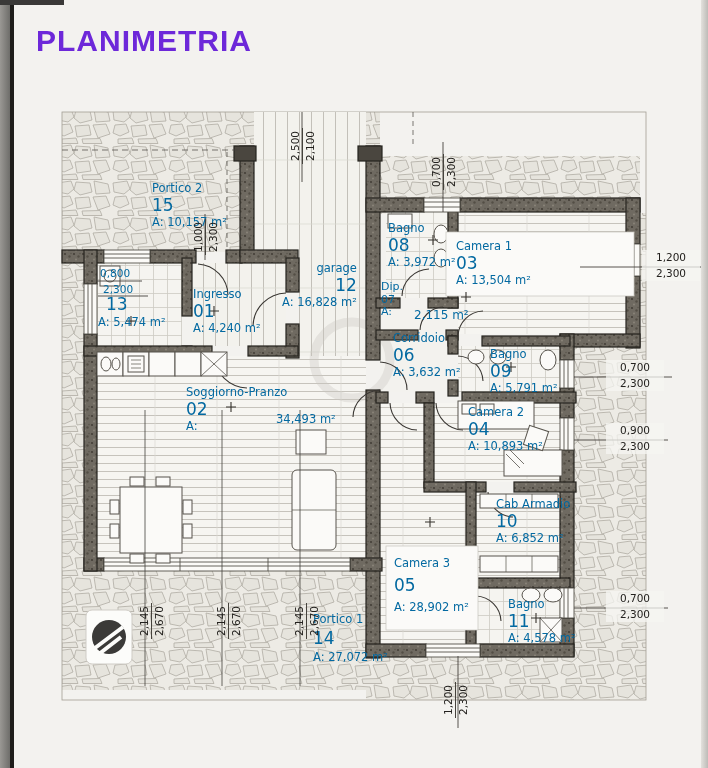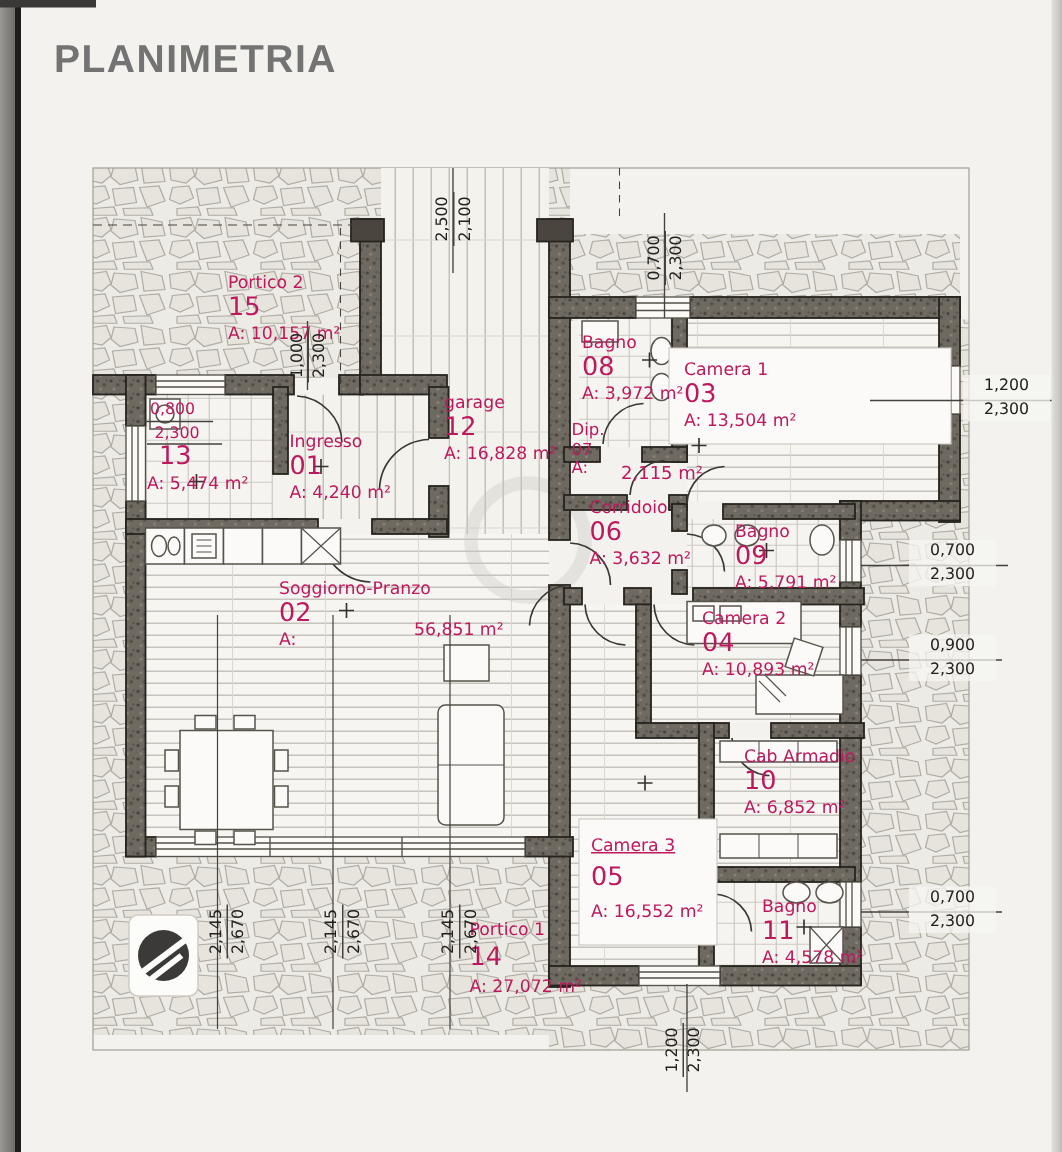--- a/index.html
+++ b/index.html
@@ -7,25 +7,25 @@
     width:708px;height:768px;position:relative;overflow:hidden;
     background:#f3f2ef;font-family:"DejaVu Sans",sans-serif;color:#23211e;
   }
   .edge-left{position:absolute;left:0;top:0;width:10px;height:768px;
     background:linear-gradient(90deg,#9a9894,#6e6d6a);z-index:5;}
   .edge-line{position:absolute;left:10px;top:0;width:4px;height:768px;background:#1e1d1b;z-index:5;}
   .edge-right{position:absolute;right:0;top:0;width:7px;height:768px;
     background:linear-gradient(90deg,#e3e1dd,#bdbbb7);z-index:5;}
   .corner-smudge{position:absolute;left:0;top:0;width:64px;height:5px;background:#3a3938;z-index:6;}
   .title{
-    position:absolute;left:36px;top:24px;font-size:26px;font-weight:600;
-    letter-spacing:1px;color:#737373;z-index:4;font-family:"Liberation Sans","DejaVu Sans",sans-serif;
+    position:absolute;left:36px;top:24px;font-size:30px;font-weight:600;
+    letter-spacing:1px;color:#6d28d9;z-index:4;font-family:"Liberation Sans","DejaVu Sans",sans-serif;
   }
   #plan{position:absolute;left:0;top:0;z-index:1;}
-  .lbl{position:absolute;z-index:3;white-space:nowrap;color:#be185d;}
+  .lbl{position:absolute;z-index:3;white-space:nowrap;color:#0369a1;}
   .room span{display:block;}
   .nm{font-size:11.5px;line-height:17px;}
   .no{font-size:17px;line-height:17px;}
   .ar{font-size:11.5px;line-height:17px;}
   .small .nm,.small .no,.small .ar{font-size:11px;line-height:12.5px;}
   .vdim{
     position:absolute;width:48px;height:30px;display:flex;flex-direction:column;
     align-items:center;justify-content:center;transform:rotate(-90deg);z-index:3;
   }
   .vdim .a{font-size:10.5px;line-height:14px;border-bottom:1px solid #45423c;padding:0 3px;}
@@ -310,21 +310,21 @@
 <div class="lbl room" style="left:98px;top:314px;">
   <span class="ar">A: 5,474 m²</span>
 </div>
 
 <div class="lbl room" style="left:193px;top:286px;">
   <span class="nm">Ingresso</span>
   <span class="no">01</span>
   <span class="ar">A: 4,240 m²</span>
 </div>
 
-<div class="lbl room" style="left:296px;top:260px;">
+<div class="lbl room" style="left:282px;top:260px;text-align:right;">
   <span class="nm">garage</span>
   <span class="no">12</span>
   <span class="ar">A: 16,828 m²</span>
 </div>
 
 <div class="lbl room" style="left:388px;top:220px;">
   <span class="nm">Bagno</span>
   <span class="no">08</span>
   <span class="ar">A: 3,972 m²</span>
 </div>
@@ -352,38 +352,38 @@
   <span class="nm">Bagno</span>
   <span class="no">09</span>
   <span class="ar">A: 5,791 m²</span>
 </div>
 
 <div class="lbl room" style="left:186px;top:384px;">
   <span class="nm">Soggiorno-Pranzo</span>
   <span class="no">02</span>
   <span class="ar">A:</span>
 </div>
-<div class="lbl" style="left:276px;top:412px;font-size:11.5px;">56,851 m²</div>
+<div class="lbl" style="left:276px;top:412px;font-size:11.5px;">34,493 m²</div>
 
 <div class="lbl room" style="left:468px;top:404px;">
   <span class="nm">Camera 2</span>
   <span class="no">04</span>
   <span class="ar">A: 10,893 m²</span>
 </div>
 
 <div class="lbl room" style="left:496px;top:496px;">
   <span class="nm">Cab Armadio</span>
   <span class="no">10</span>
   <span class="ar">A: 6,852 m²</span>
 </div>
 
 <div class="lbl room" style="left:394px;top:552px;line-height:22px;">
-  <span class="nm" style="line-height:22px;text-decoration:underline;">Camera 3</span>
+  <span class="nm" style="line-height:22px;">Camera 3</span>
   <span class="no" style="line-height:22px;">05</span>
-  <span class="ar" style="line-height:22px;">A: 16,552 m²</span>
+  <span class="ar" style="line-height:22px;">A: 28,902 m²</span>
 </div>
 
 <div class="lbl room" style="left:508px;top:596px;">
   <span class="nm">Bagno</span>
   <span class="no">11</span>
   <span class="ar">A: 4,578 m²</span>
 </div>
 
 <div class="lbl room" style="left:289px;top:610px;margin-left:24px;">
   <span class="nm" style="line-height:19px;">Portico 1</span>

